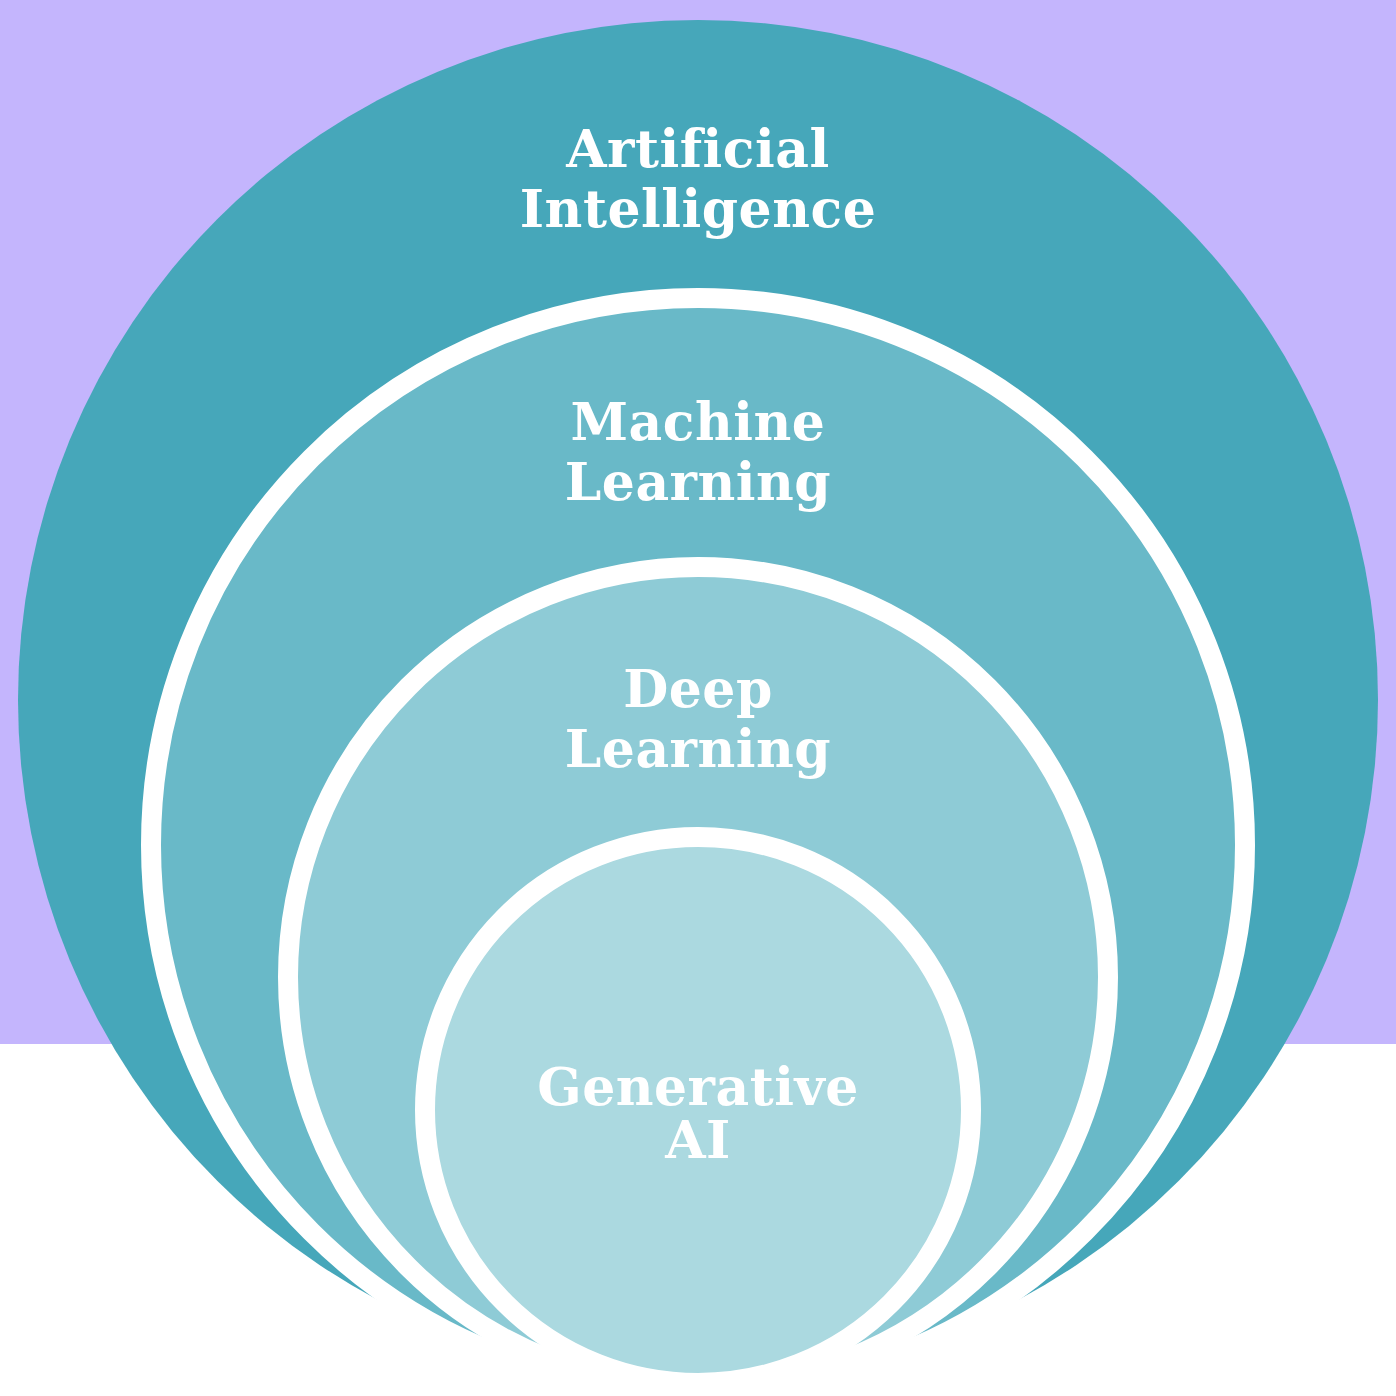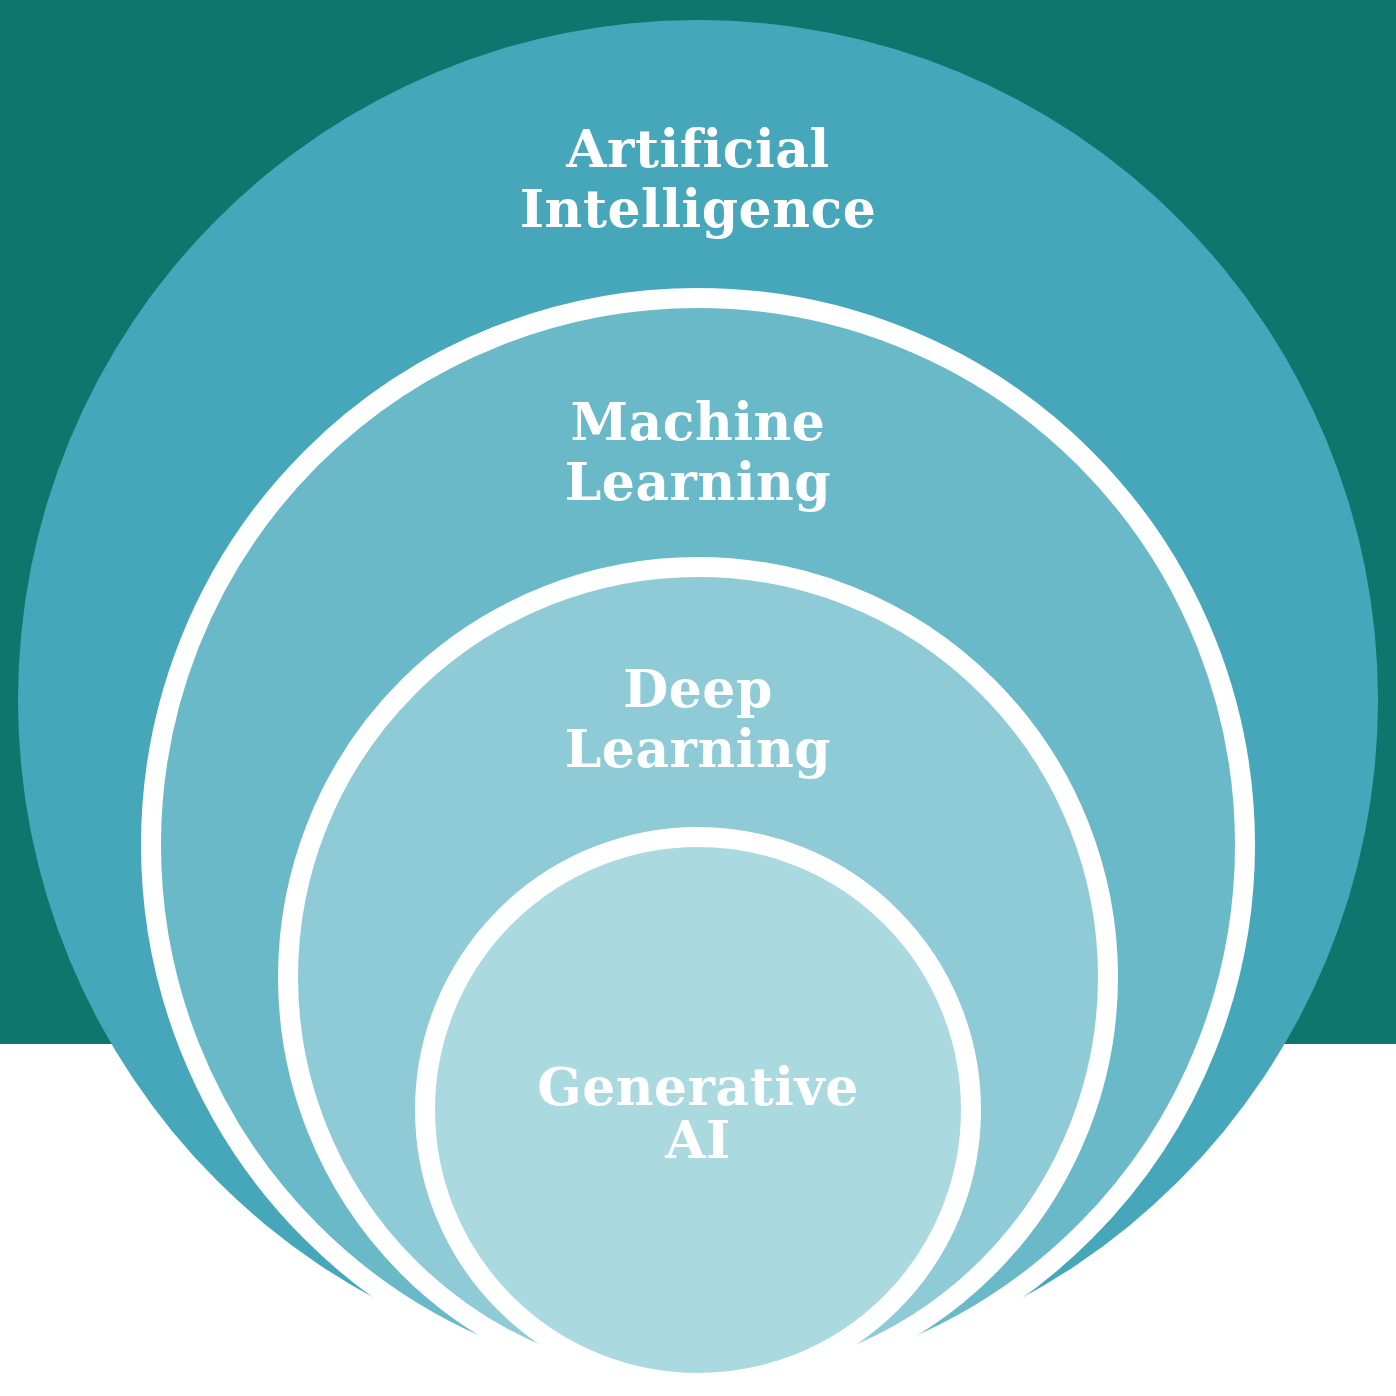--- a/index.html
+++ b/index.html
@@ -7,21 +7,21 @@
     padding: 0;
     width: 1396px;
     height: 1396px;
     background: #ffffff;
     overflow: hidden;
   }
   .diagram-wrap {
     position: relative;
     width: 1396px;
     height: 1044px;
-    background: #0f766e;
+    background: #c4b5fd;
     text-align: right;
   }
   svg.venn {
     display: block;
     width: 1396px;
     height: 1396px;
   }
   text.level-label {
     font-family: "DejaVu Serif", "Liberation Serif", serif;
     font-weight: bold;

